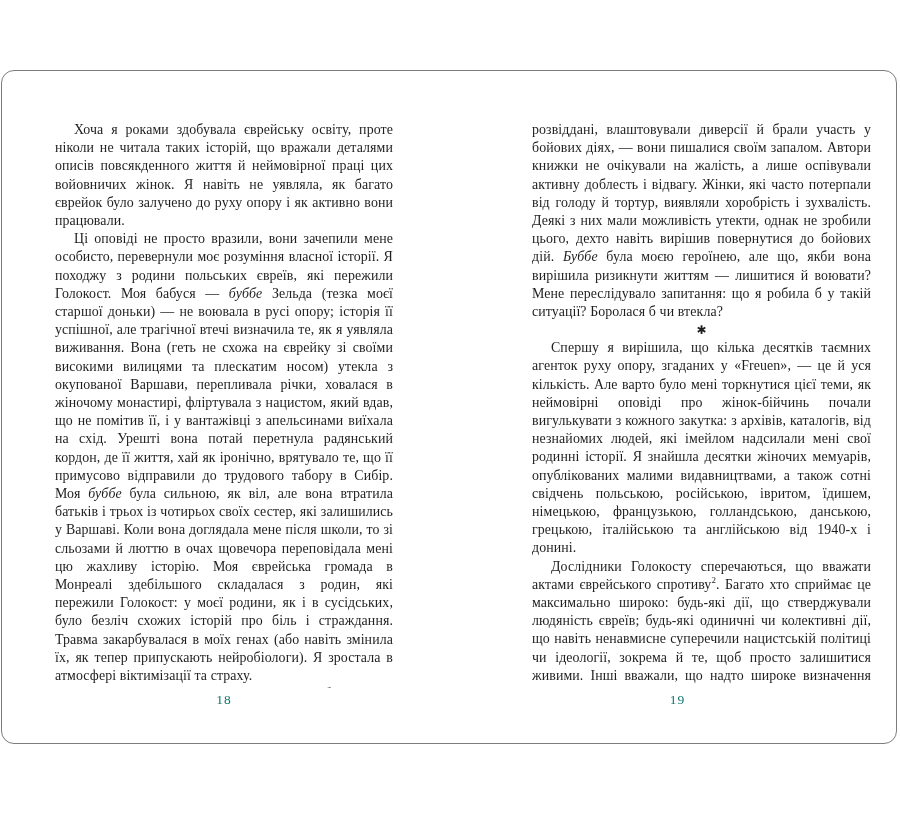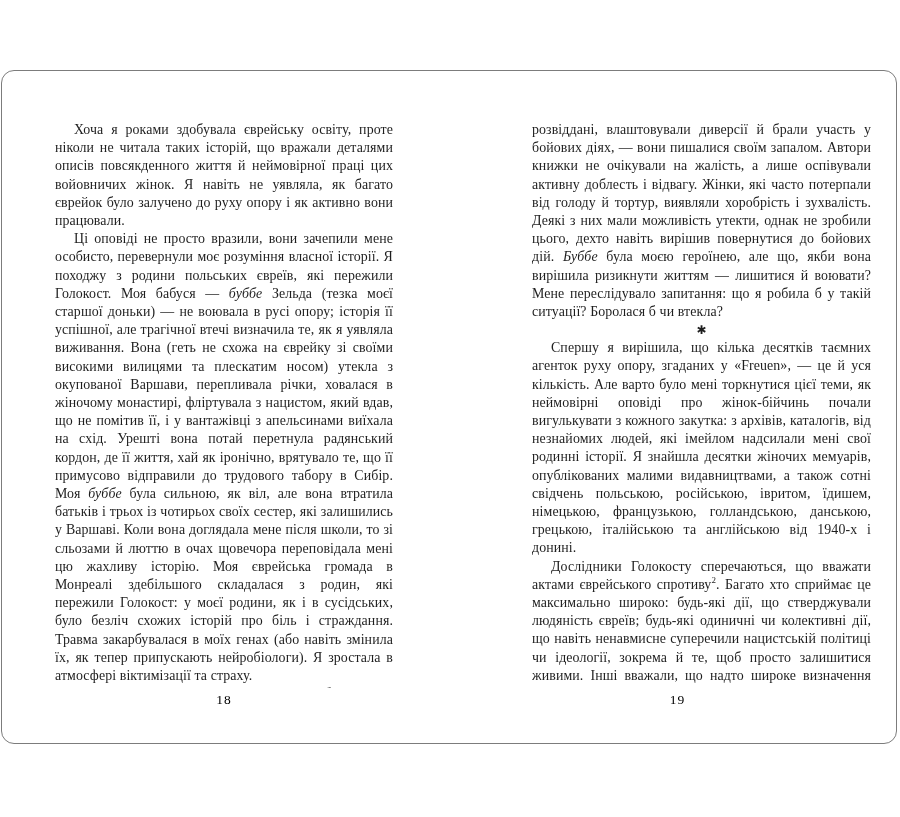--- a/index.html
+++ b/index.html
@@ -50,21 +50,21 @@
     font-size: 12px;
     line-height: 18px;
     margin: 5px 0 7px 0;
     color: #1e1e1e;
   }
   .page-number {
     position: absolute;
     top: 621px;
     text-align: center;
     font-size: 13.5px;
-    color: #000000;
+    color: #0f766e;
     letter-spacing: 1px;
   }
   .page-number.left  { left: 53px;  width: 338px; }
   .page-number.right { left: 506px; width: 339px; }
 </style>
 </head>
 <body>
 
 <div class="book-frame">
 

